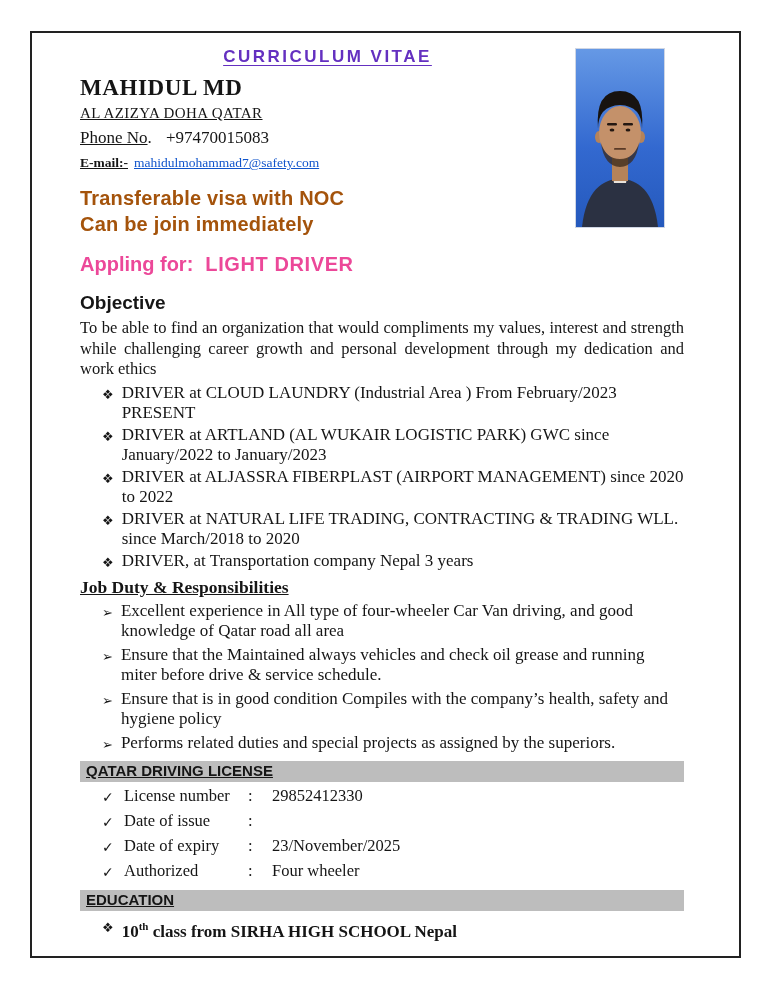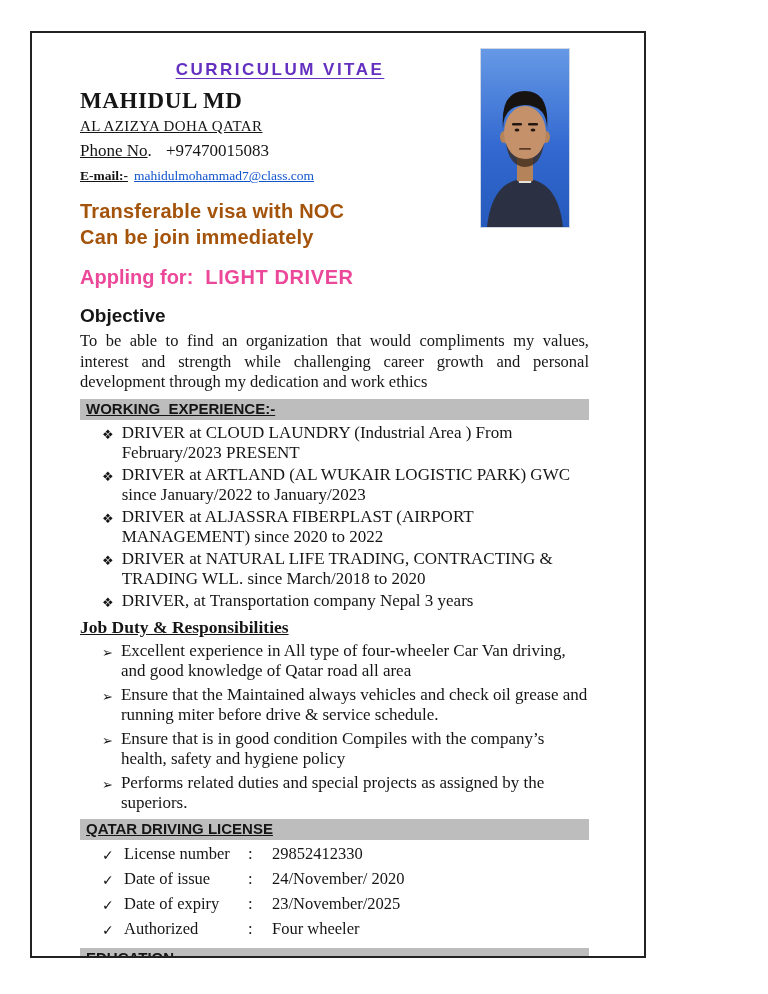--- a/index.html
+++ b/index.html
@@ -6,24 +6,24 @@
   body {
     width:768px; height:994px;
     background:#ffffff;
     font-family:"Liberation Serif", serif;
     color:#151515;
     position:relative;
     overflow:hidden;
   }
   .sheet {
     position:absolute; left:30px; top:31px;
-    width:616px; height:927px;
+    width:711px; height:927px;
     border:2px solid #222;
     box-sizing:border-box;
-    padding:23px 55px 0 48px;
+    padding:10px 55px 0 48px;
     overflow:hidden;
   }
   
   .cv-title {
     text-align:center;
     padding-right:109px;
     font-family:"Liberation Sans", sans-serif;
     font-weight:bold;
     font-size:17px;
     letter-spacing:2.5px;
@@ -140,21 +140,21 @@
 
   <div class="header">
     <div class="cv-title">CURRICULUM VITAE</div>
     <div class="name">MAHIDUL MD</div>
     <div class="address">AL AZIZYA DOHA QATAR</div>
     <div class="phone">
       <span class="lbl">Phone No</span><span>.</span>
       <span class="num">+97470015083</span>
     </div>
     <div class="email">
-      <span class="lbl">E-mail:-</span><a>mahidulmohammad7@class.com</a>
+      <span class="lbl">E-mail:-</span><a>mahidulmohammad7@safety.com</a>
     </div>
     <div class="photo-frame">
       <svg width="88" height="178" viewBox="0 0 88 178">
         <defs>
           <linearGradient id="pbg" x1="0" y1="0" x2="0" y2="1">
             <stop offset="0" stop-color="#6FA0E8"></stop>
             <stop offset="0.55" stop-color="#3468CF"></stop>
             <stop offset="1" stop-color="#2355B8"></stop>
           </linearGradient>
         </defs>
@@ -182,23 +182,20 @@
     <div>Can be join immediately</div>
   </div>
 
   <div class="applying">
     <span>Appling for:</span><span class="val">LIGHT DRIVER</span>
   </div>
 
   <div class="obj-h">Objective</div>
   <div class="obj-text">To be able to find an organization that would compliments my values, interest and strength while challenging career growth and personal development through my dedication and work ethics</div>
 
-  <div class="bar">
-    <span class="bar-text">WORKING  EXPERIENCE:-</span>
-  </div>
   <ul class="blist">
     <li>
       <span class="bullet diamond">❖</span>
       <span>DRIVER at CLOUD LAUNDRY (Industrial Area ) From February/2023 PRESENT</span>
     </li>
     <li>
       <span class="bullet diamond">❖</span>
       <span>DRIVER at ARTLAND (AL WUKAIR LOGISTIC PARK) GWC since January/2022 to January/2023</span>
     </li>
     <li>
@@ -242,21 +239,20 @@
     <div class="lic-row">
       <span class="bullet check">✓</span>
       <span class="lic-label">License number</span>
       <span class="lic-colon">:</span>
       <span class="lic-value">29852412330</span>
     </div>
     <div class="lic-row">
       <span class="bullet check">✓</span>
       <span class="lic-label">Date of issue</span>
       <span class="lic-colon">:</span>
-      <span class="lic-value">24/November/ 2020</span>
     </div>
     <div class="lic-row">
       <span class="bullet check">✓</span>
       <span class="lic-label">Date of expiry</span>
       <span class="lic-colon">:</span>
       <span class="lic-value">23/November/2025</span>
     </div>
     <div class="lic-row">
       <span class="bullet check">✓</span>
       <span class="lic-label">Authorized</span>

